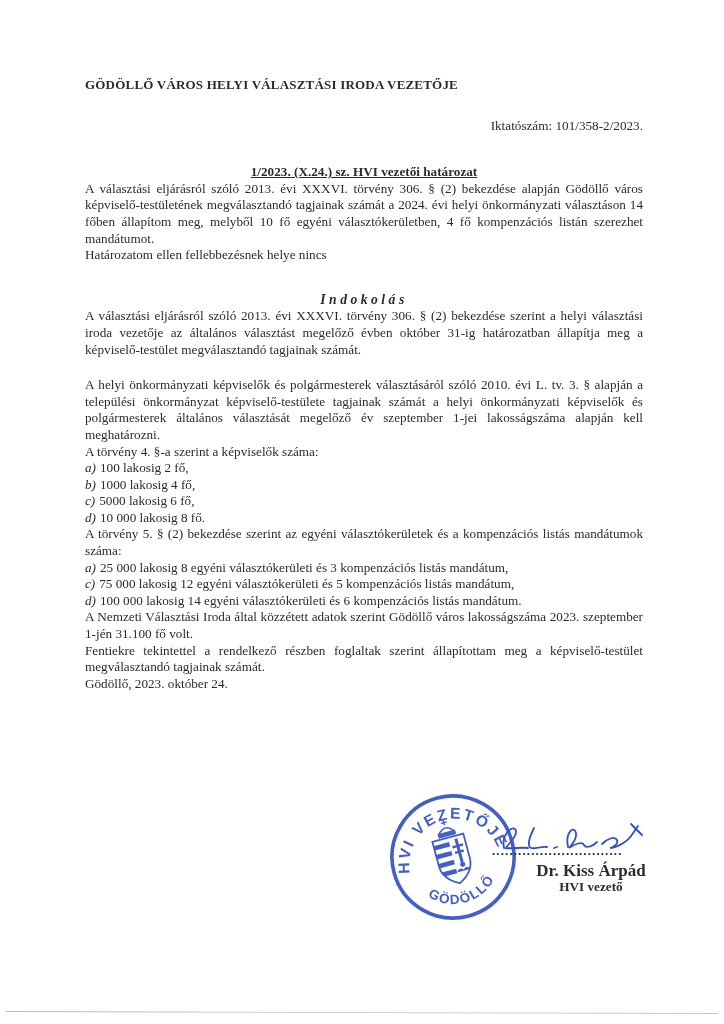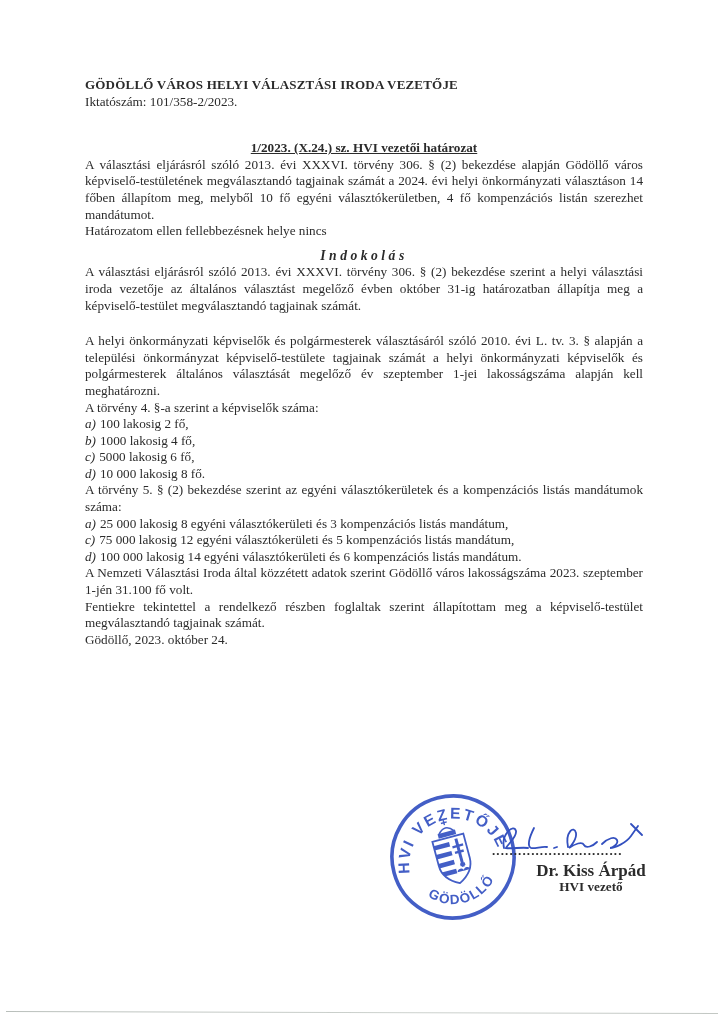--- a/index.html
+++ b/index.html
@@ -8,25 +8,25 @@
     position:relative;width:724px;height:802px;background:#ffffff;
     font-family:"Liberation Serif", serif;color:#2b2b2b;
   }
   .content{
     position:absolute;left:85px;top:77px;width:558px;
     font-size:13.2px;line-height:16.6px;
   }
   .content p{margin:0;}
   .justify{text-align:justify;}
   .office-header{font-weight:bold;font-size:13px;letter-spacing:0.2px;white-space:nowrap;}
-  .registry{}
+  .registry{margin-top:24px;text-align:right;}
   .title{margin-top:30px;font-weight:bold;text-align:center;text-decoration:underline;font-size:13.2px;}
   .p-operative{margin-top:14px;}
   .p-noappeal{margin-top:9px;}
-  .heading-ind{margin-top:8px;text-align:center;font-weight:bold;font-style:italic;letter-spacing:3.5px;font-size:13.6px;}
+  .heading-ind{margin-top:28px;text-align:center;font-weight:bold;font-style:italic;letter-spacing:3.5px;font-size:13.6px;}
   .p-just1{margin-top:12px;}
   .law-block{margin-top:19px;}
   .list-row{white-space:nowrap;}
   .mk{font-style:italic;margin-right:4px;}
   .p-population{margin-top:23px;}
   .p-closing{margin-top:17px;}
   .p-date{margin-top:18px;}
 
   
   .stamp{

